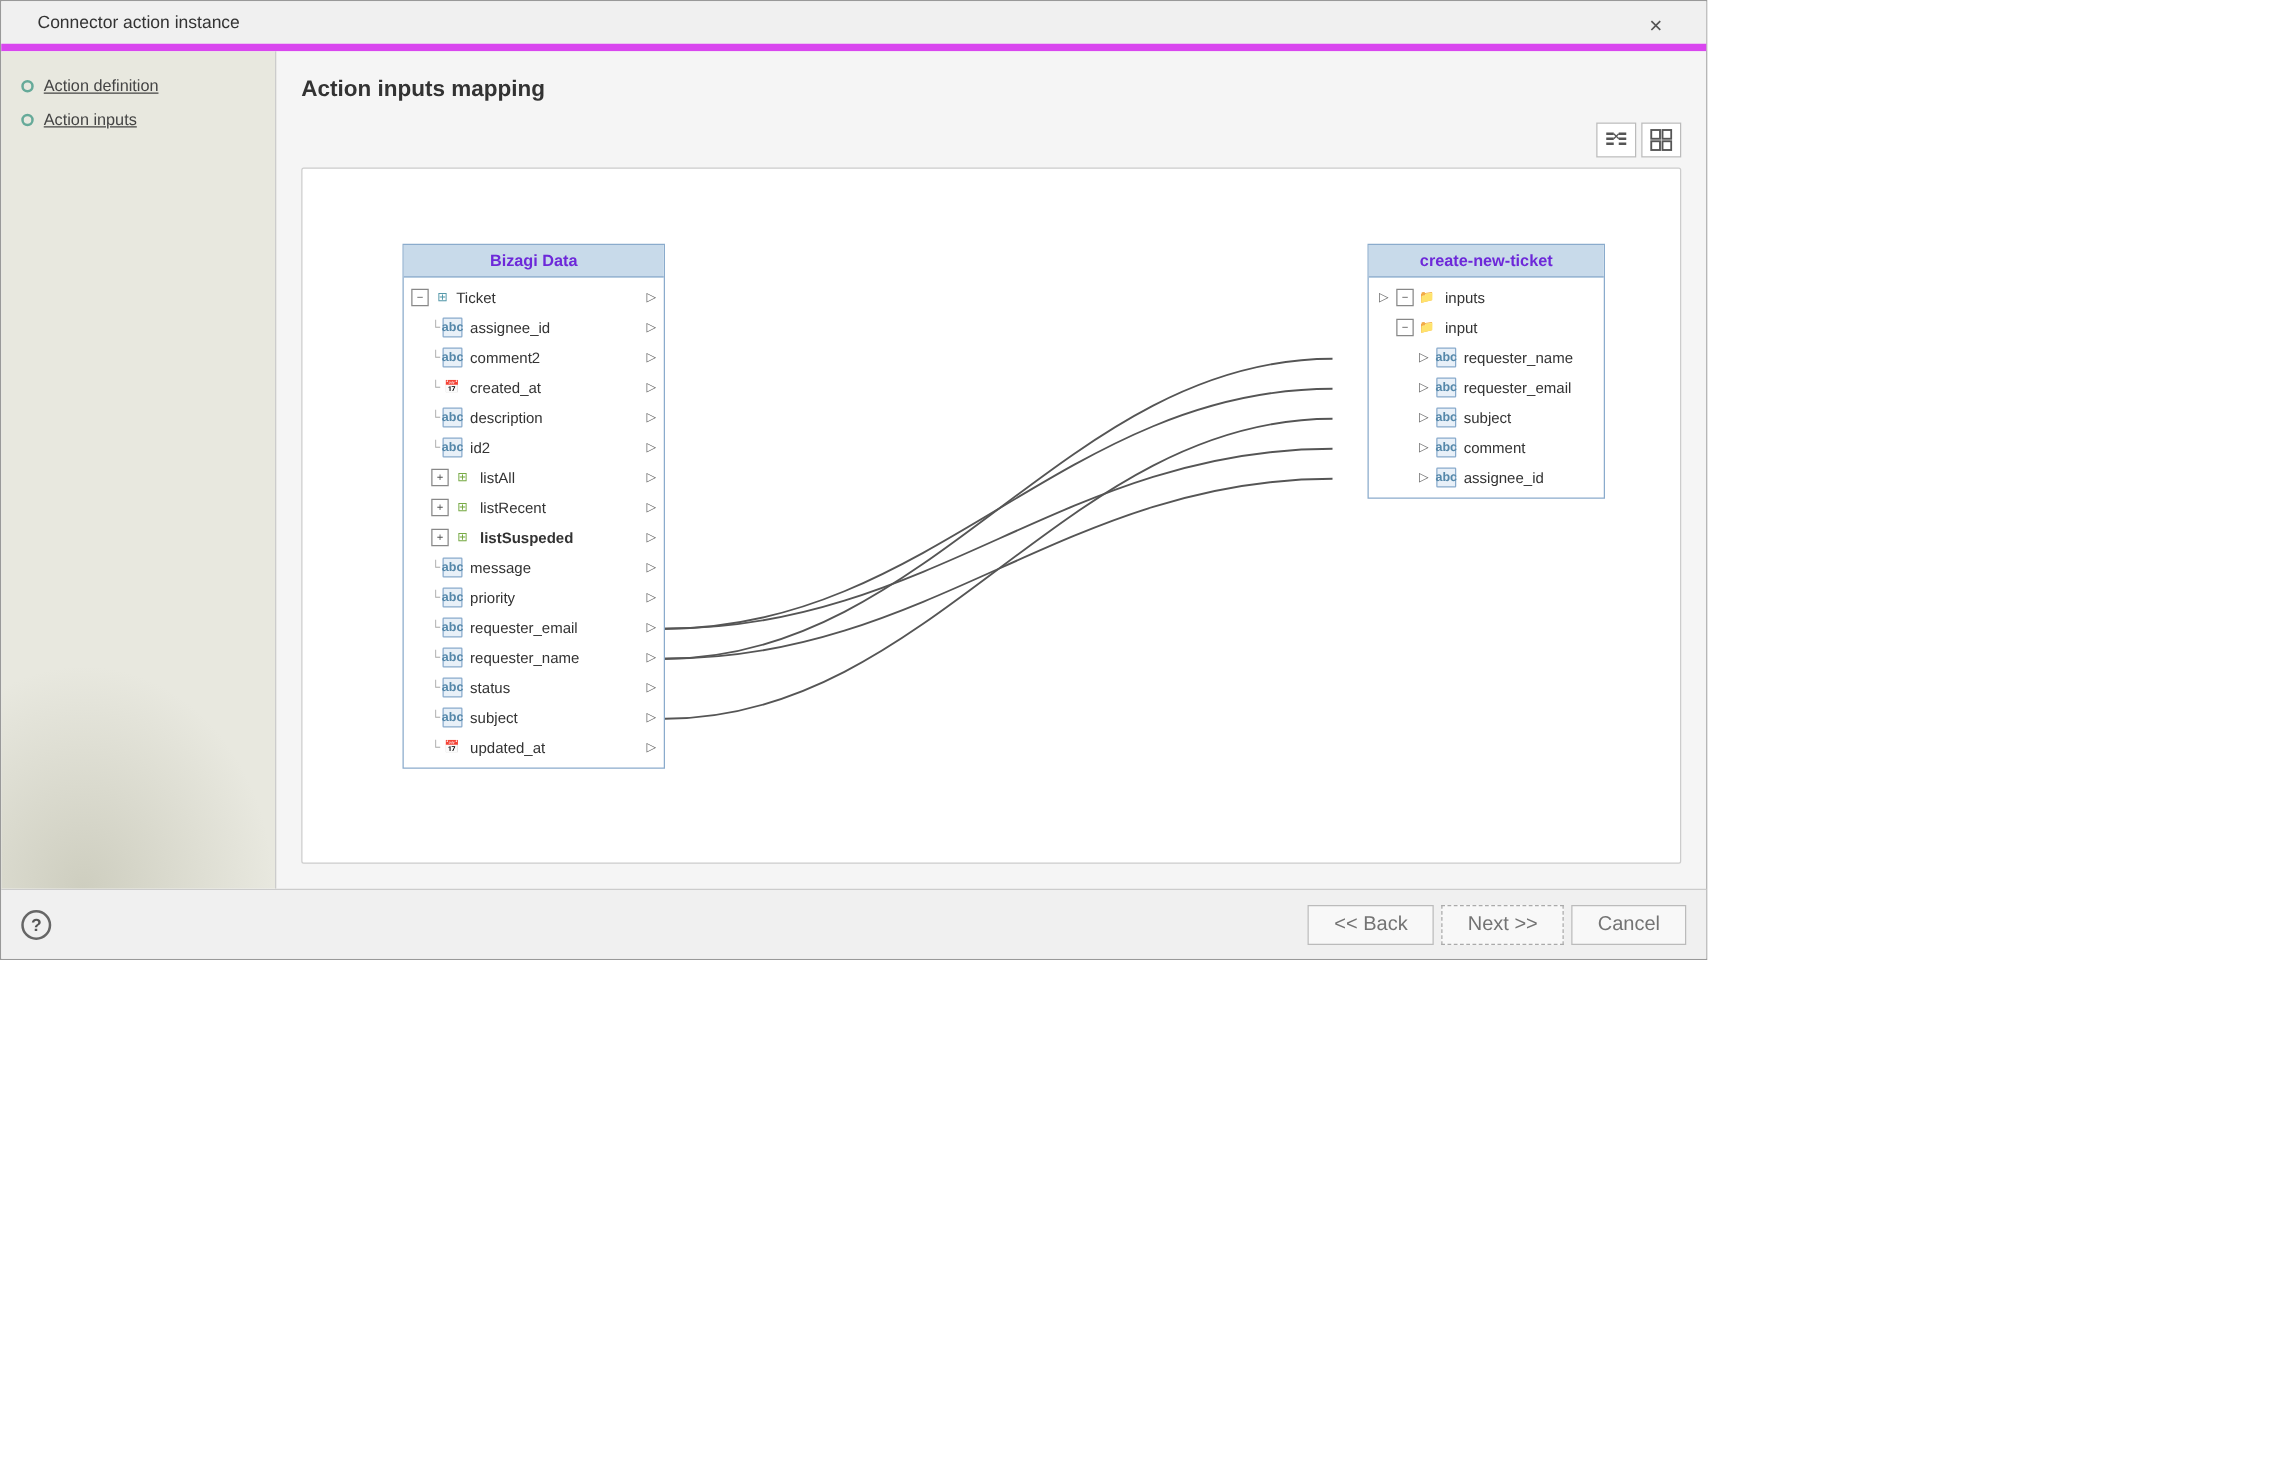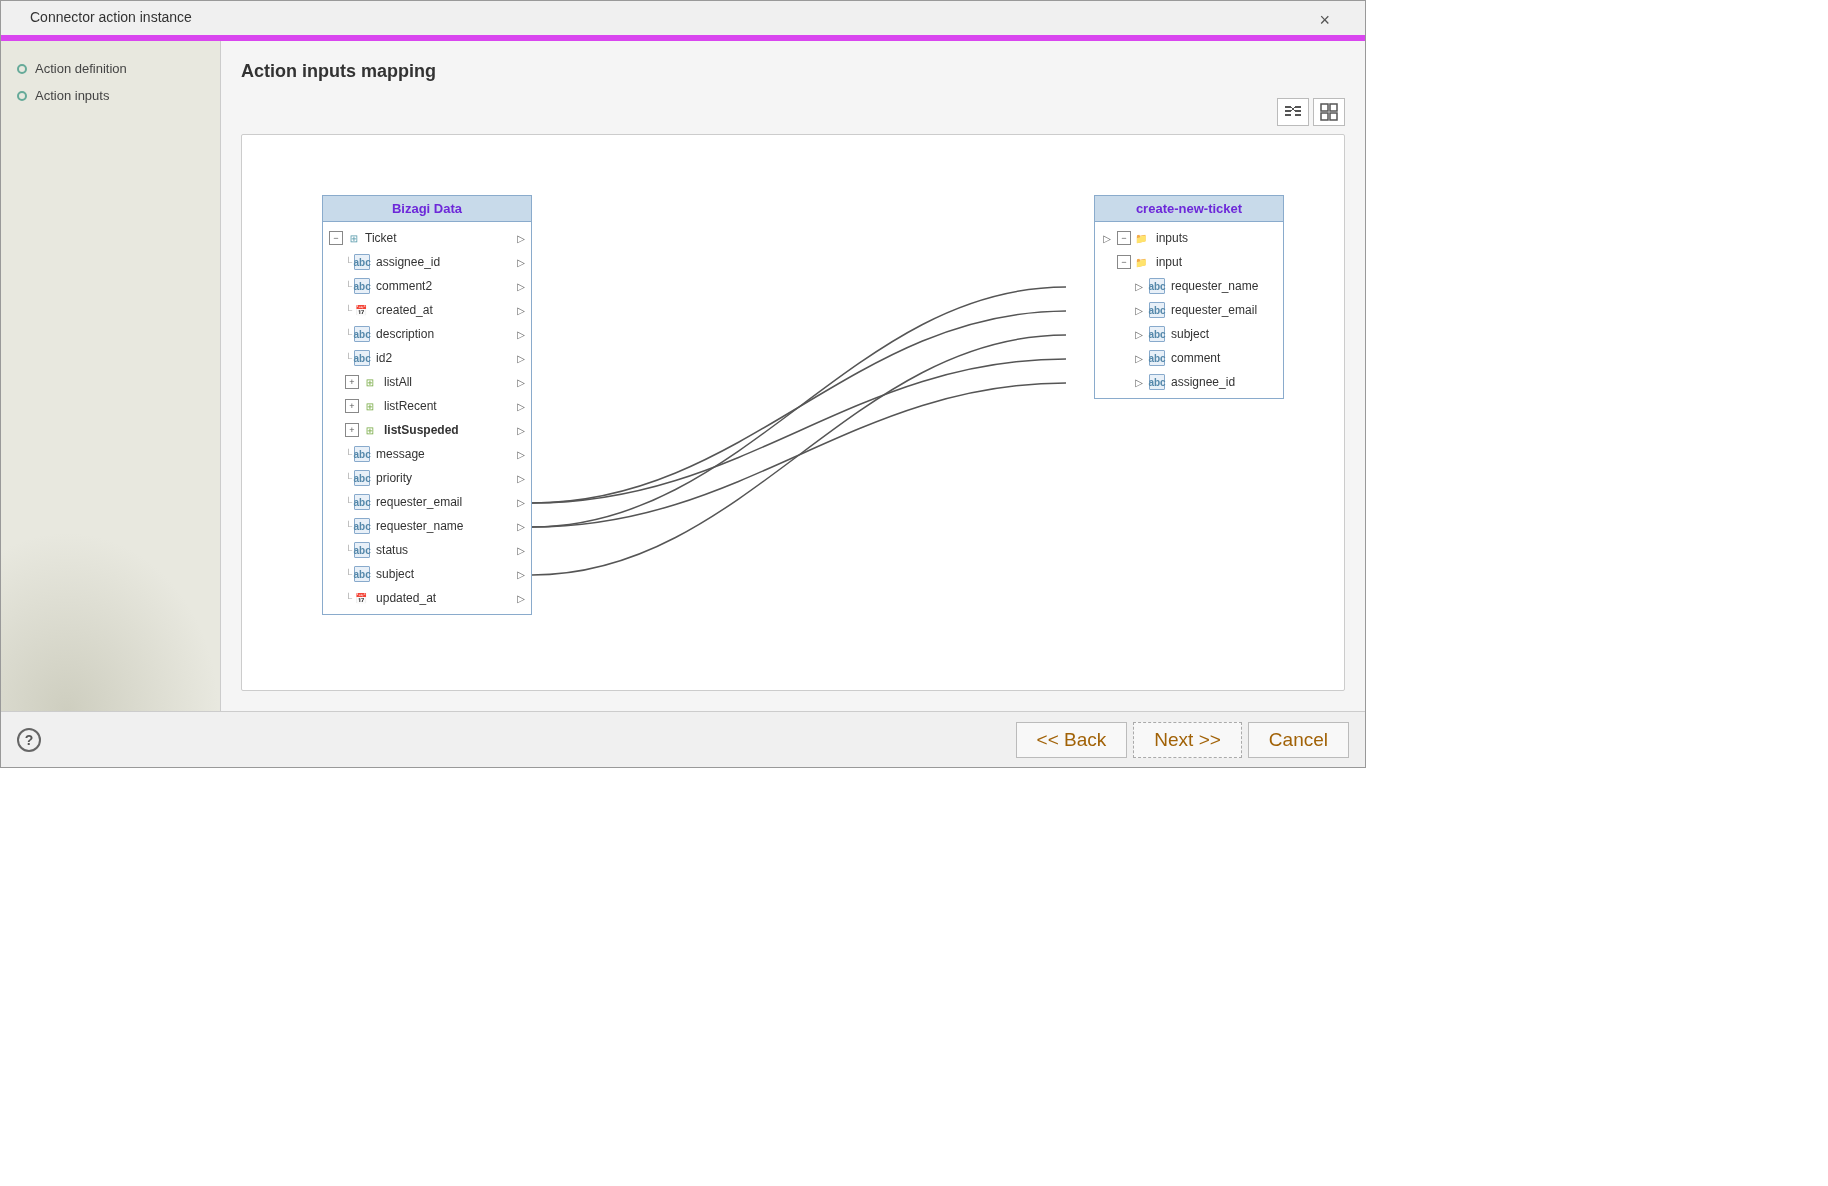--- a/index.html
+++ b/index.html
@@ -74,20 +74,21 @@
       pointer-events: none;
     }
 
     .sidebar-item {
       display: flex;
       align-items: center;
       gap: 8px;
       cursor: pointer;
       color: #444;
       font-size: 13px;
+      text-decoration: underline;
     }
 
     .sidebar-item .bullet {
       width: 10px;
       height: 10px;
       border-radius: 50%;
       border: 2px solid #6a9;
       display: inline-block;
       flex-shrink: 0;
     }
@@ -309,22 +310,22 @@
     .footer-right {
       display: flex;
       gap: 6px;
     }
 
     .footer-btn {
       padding: 6px 20px;
       border: 1px solid #bbb;
       background: #f8f8f8;
       cursor: pointer;
-      font-size: 19px;
-      color: #a16207;
+      font-size: 16px;
+      color: #737373;
       min-width: 80px;
     }
 
     .dashed-border {
       border: 1px dashed #aaa;
     }
   </style>
 </head>
 <body>
 

